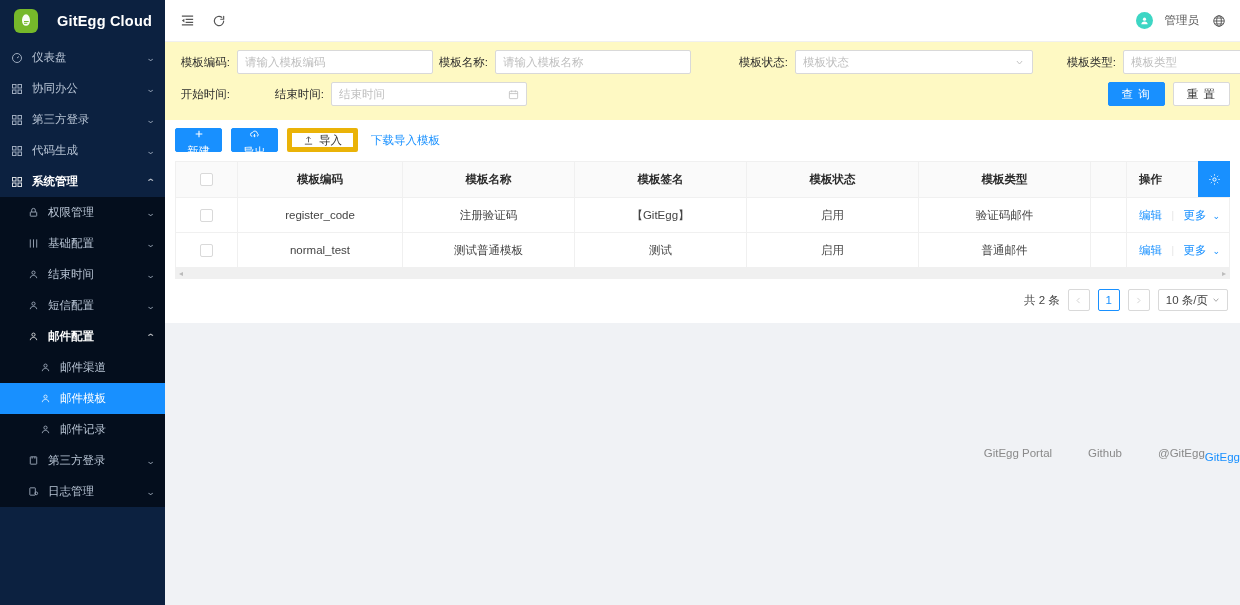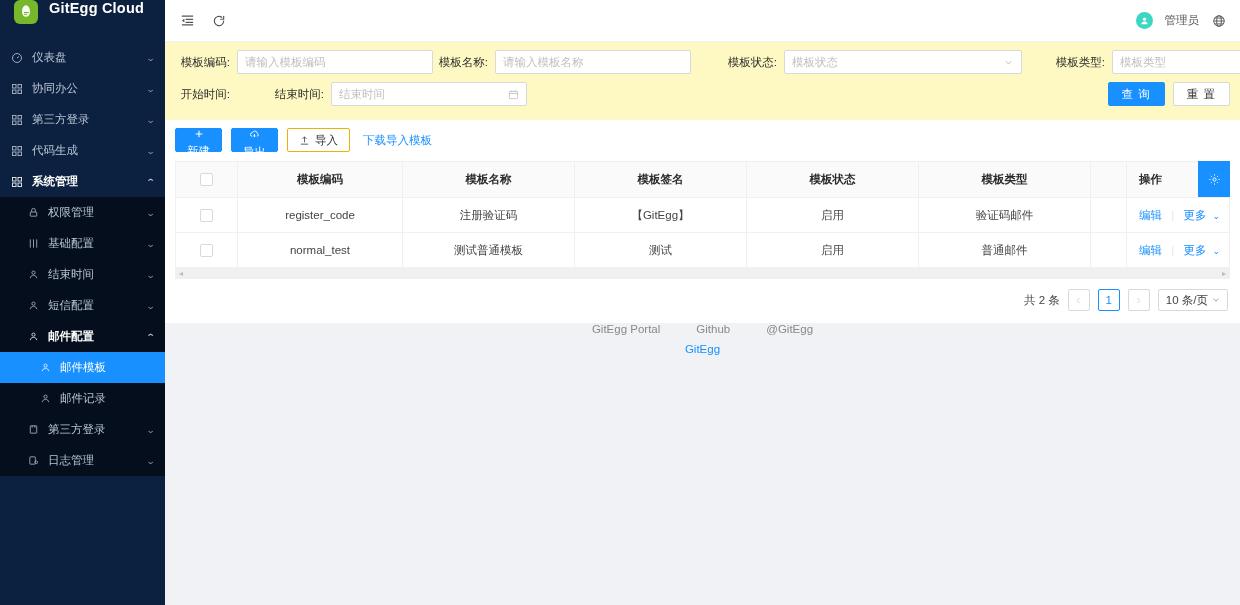--- a/index.html
+++ b/index.html
@@ -15,22 +15,22 @@
 
   
   .sidebar {
     width: 165px; min-width: 165px; height: 605px;
     background: #0c2140;
     display: flex; flex-direction: column;
     overflow: hidden;
     position: relative;
   }
   .logo-row {
-    height: 42px; display: flex; align-items: flex-start;
-    padding-left: 14px; gap: 11px;
+    height: 42px; display: flex; align-items: center;
+    padding-left: 14px; gap: 19px;
     background: #0c2140;
     flex: 0 0 42px;
   }
   .logo-mark {
     width: 24px; height: 24px; border-radius: 6px;
     background: #76b82a;
     display: flex; align-items: center; justify-content: center;
     flex: 0 0 24px;
   }
   .logo-text {
@@ -105,21 +105,21 @@
     letter-spacing: 1px;
   }
   .btn-primary { background: #1890ff; color: #fff; border: 1px solid #1890ff; }
   .btn-default { background: #fff; color: #333; border: 1px solid #d9d9d9; text-align: right; }
 
   
   .toolbar { display: flex; align-items: center; gap: 9px; padding: 8px 10px 9px 10px; background:#fff; }
   .btn-tb { height: 24px; border-radius: 2px; font-size: 11.5px; display:flex;
             align-items:center; gap:5px; padding: 0 11px; cursor:pointer; white-space:nowrap; }
   .btn-tb.primary { background:#1890ff; color:#fff; border:1px solid #1890ff;flex-direction:column; }
-  .btn-tb.plain { background:#fff; color:#333; border:1px solid #eab308; }
+  .btn-tb.plain { background:#fff; color:#333; border:5px solid #eab308; }
   .link-btn { color:#1890ff; font-size:11.5px; cursor:pointer; margin-left: 4px; }
   .tb-ico { width:11px;height:11px;display:flex;align-items:center;justify-content:center; }
 
   
   .table-wrap { background:#fff; padding: 0 10px; position: relative; }
   table { width: 100%; border-collapse: collapse; table-layout: fixed; }
   thead th {
     background: #fafafa; height: 36px; font-size: 11.5px; font-weight: bold;
     color: #2c2c2c; border: 1px solid #f0f0f0; text-align: center; padding: 0 4px;
   }
@@ -151,22 +151,22 @@
   .pg-box { min-width: 22px; height: 22px; border:1px solid #d9d9d9; border-radius:2px;
             display:flex; align-items:center; justify-content:center; font-size:11.5px;
             color:#666; background:#fff; cursor:pointer; padding: 0 5px; }
   .pg-box.current { border-color:#1890ff; color:#1890ff; }
   .pg-box.disabled { color:#d0d0d0; }
   .pg-size { height: 22px; border:1px solid #d9d9d9; border-radius:2px; display:flex;
              align-items:center; gap:4px; padding: 0 7px; font-size:11.5px; color:#444;
              background:#fff; cursor:pointer; }
 
   
-  .footer-area { flex:1; display:flex; flex-direction:column;
-                 align-items:center; justify-content:flex-start; padding-bottom: 14px;
+  .footer-area { flex:1; display:flex; flex-direction:row;
+                 align-items:center; justify-content:flex-end; padding-bottom: 14px;
                  background: #f0f2f5; }
   .footer-links { display:flex; gap: 36px; font-size: 11.5px; color:#8a8a8a; margin-bottom: 8px; }
   .footer-links span { cursor:pointer; }
   .footer-copy { font-size: 11.5px; color:#1890ff; cursor:pointer; }
 </style>
 </head>
 <body>
 
 <div class="app">
 
@@ -286,20 +286,29 @@
           <span class="ico">
             <svg width="11" height="11" viewBox="0 0 24 24" fill="none" stroke="#ffffff" stroke-width="2">
                 <circle cx="12" cy="8" r="3.5"></circle>
                 <path d="M5 20c0-3.5 3.1-6 7-6s7 2.5 7 6"></path>
               </svg>
           </span>
           <span class="lbl">邮件配置</span>
           <span class="arrow">⌃</span>
         </div>
 
+        <div class="nav-item lvl3">
+          <span class="ico">
+            <svg width="11" height="11" viewBox="0 0 24 24" fill="none" stroke="#b8c4d4" stroke-width="2">
+                <circle cx="12" cy="8" r="3.5"></circle>
+                <path d="M5 20c0-3.5 3.1-6 7-6s7 2.5 7 6"></path>
+              </svg>
+          </span>
+          <span class="lbl">邮件渠道</span>
+        </div>
         <div class="nav-item lvl3 selected">
           <span class="ico">
             <svg width="11" height="11" viewBox="0 0 24 24" fill="none" stroke="#ffffff" stroke-width="2">
                 <circle cx="12" cy="8" r="3.5"></circle>
                 <path d="M5 20c0-3.5 3.1-6 7-6s7 2.5 7 6"></path>
               </svg>
           </span>
           <span class="lbl">邮件模板</span>
         </div>
         <div class="nav-item lvl3">
@@ -381,21 +390,21 @@
             <div class="input-box w-lg">
               <span class="ph">请输入模板编码</span>
             </div>
           </div>
           <div class="form-item" style="">
             <div class="form-label" style="width:62px">模板名称:</div>
             <div class="input-box w-lg">
               <span class="ph">请输入模板名称</span>
             </div>
           </div>
-          <div class="form-item" style="margin-left:31px">
+          <div class="form-item" style="margin-left:42px">
             <div class="form-label" style="width:62px">模板状态:</div>
             <div class="input-box w-sel">
               <span class="ph">模板状态</span>
               <span class="sel-arrow">
                 <svg width="9" height="9" viewBox="0 0 24 24" fill="none" stroke="#bfbfbf" stroke-width="2.5">
                     <path d="M5 8l7 8 7-8"></path>
                   </svg>
               </span>
             </div>
           </div>

